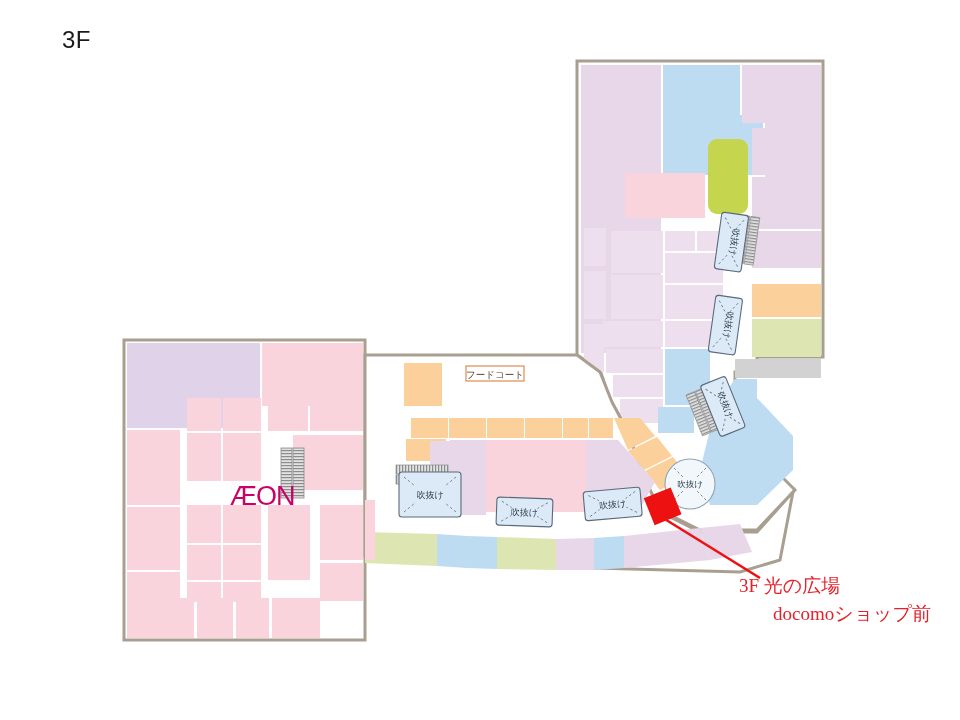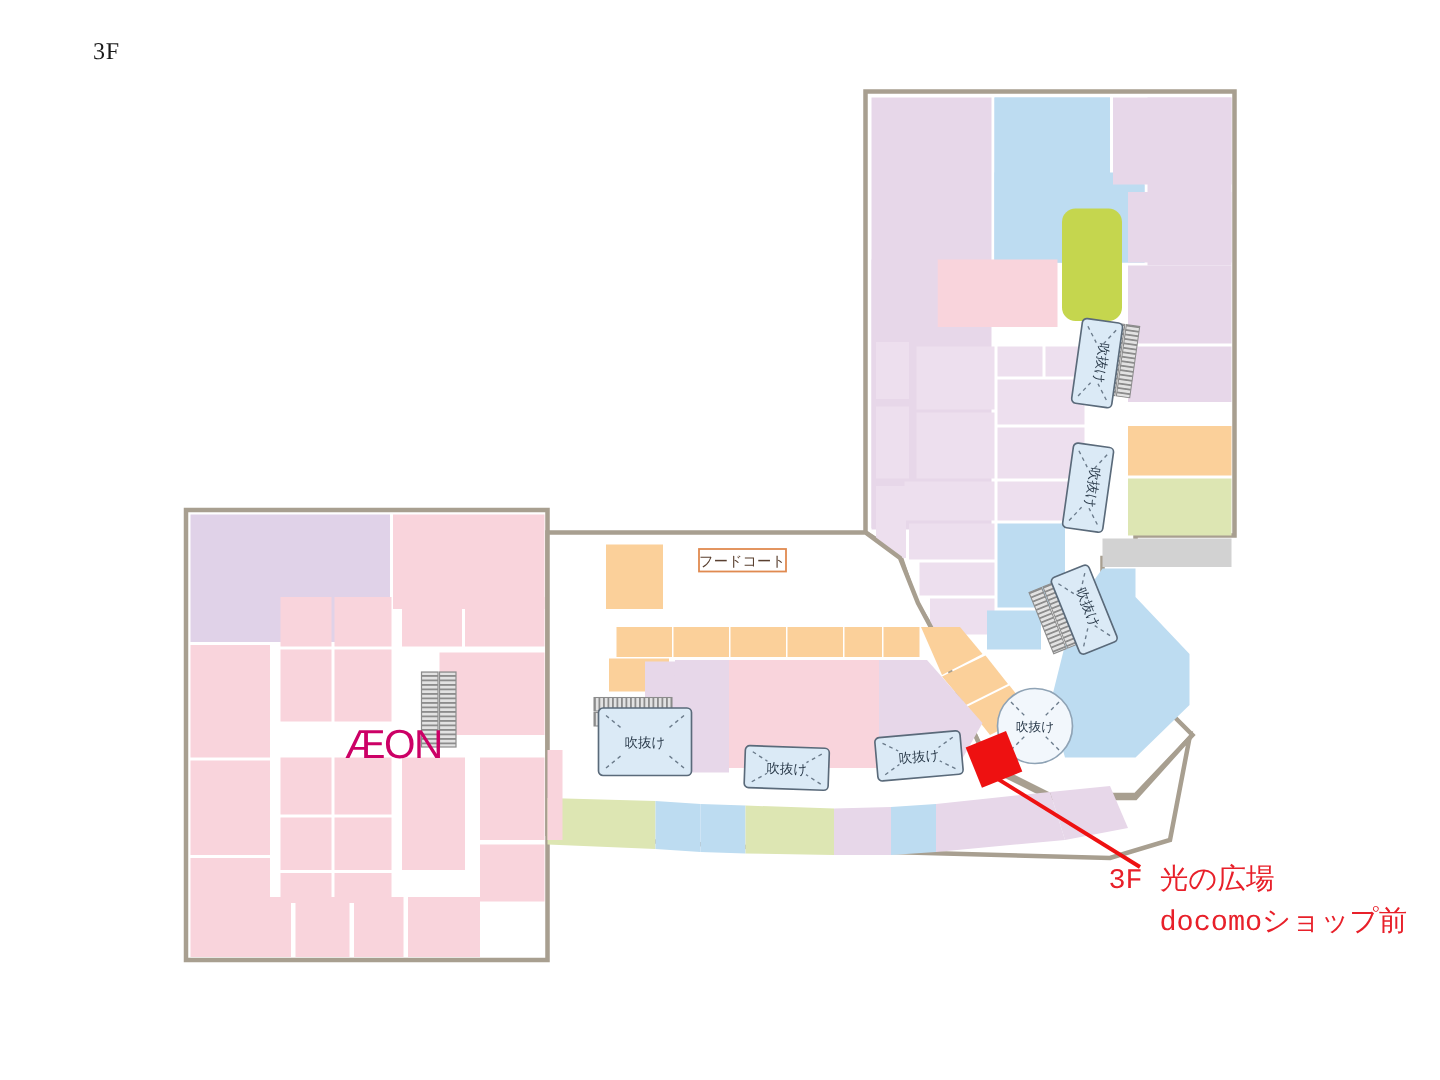--- a/index.html
+++ b/index.html
@@ -11,41 +11,41 @@
     width: 960px;
     height: 720px;
     position: relative;
     overflow: hidden;
     font-family: "Liberation Sans", "DejaVu Sans", sans-serif;
   }
   #floor-label {
     position: absolute;
     left: 62px;
     top: 26px;
-    font-size: 16px;
+    font-size: 24px;
     color: #1a1a1a;
     letter-spacing: 0.5px;
-    font-family: Liberation Serif, serif;
+    font-family: Liberation Sans, sans-serif;
   }
   #map-stage {
     position: absolute;
     left: 0;
     top: 0;
     width: 960px;
     height: 720px;
   }
   svg.mapsvg {
     display: block;
     width: 960px;
     height: 720px;
   }
   .ann-text {
     position: absolute;
     color: #e8202a;
-    font-family: Liberation Mono, monospace;
+    font-family: Liberation Serif, serif;
     white-space: nowrap;
   }
   #ann-line1 {
     left: 739px;
     top: 573px;
     font-size: 19px;
   }
   #ann-line2 {
     left: 757px;
     top: 601px;

